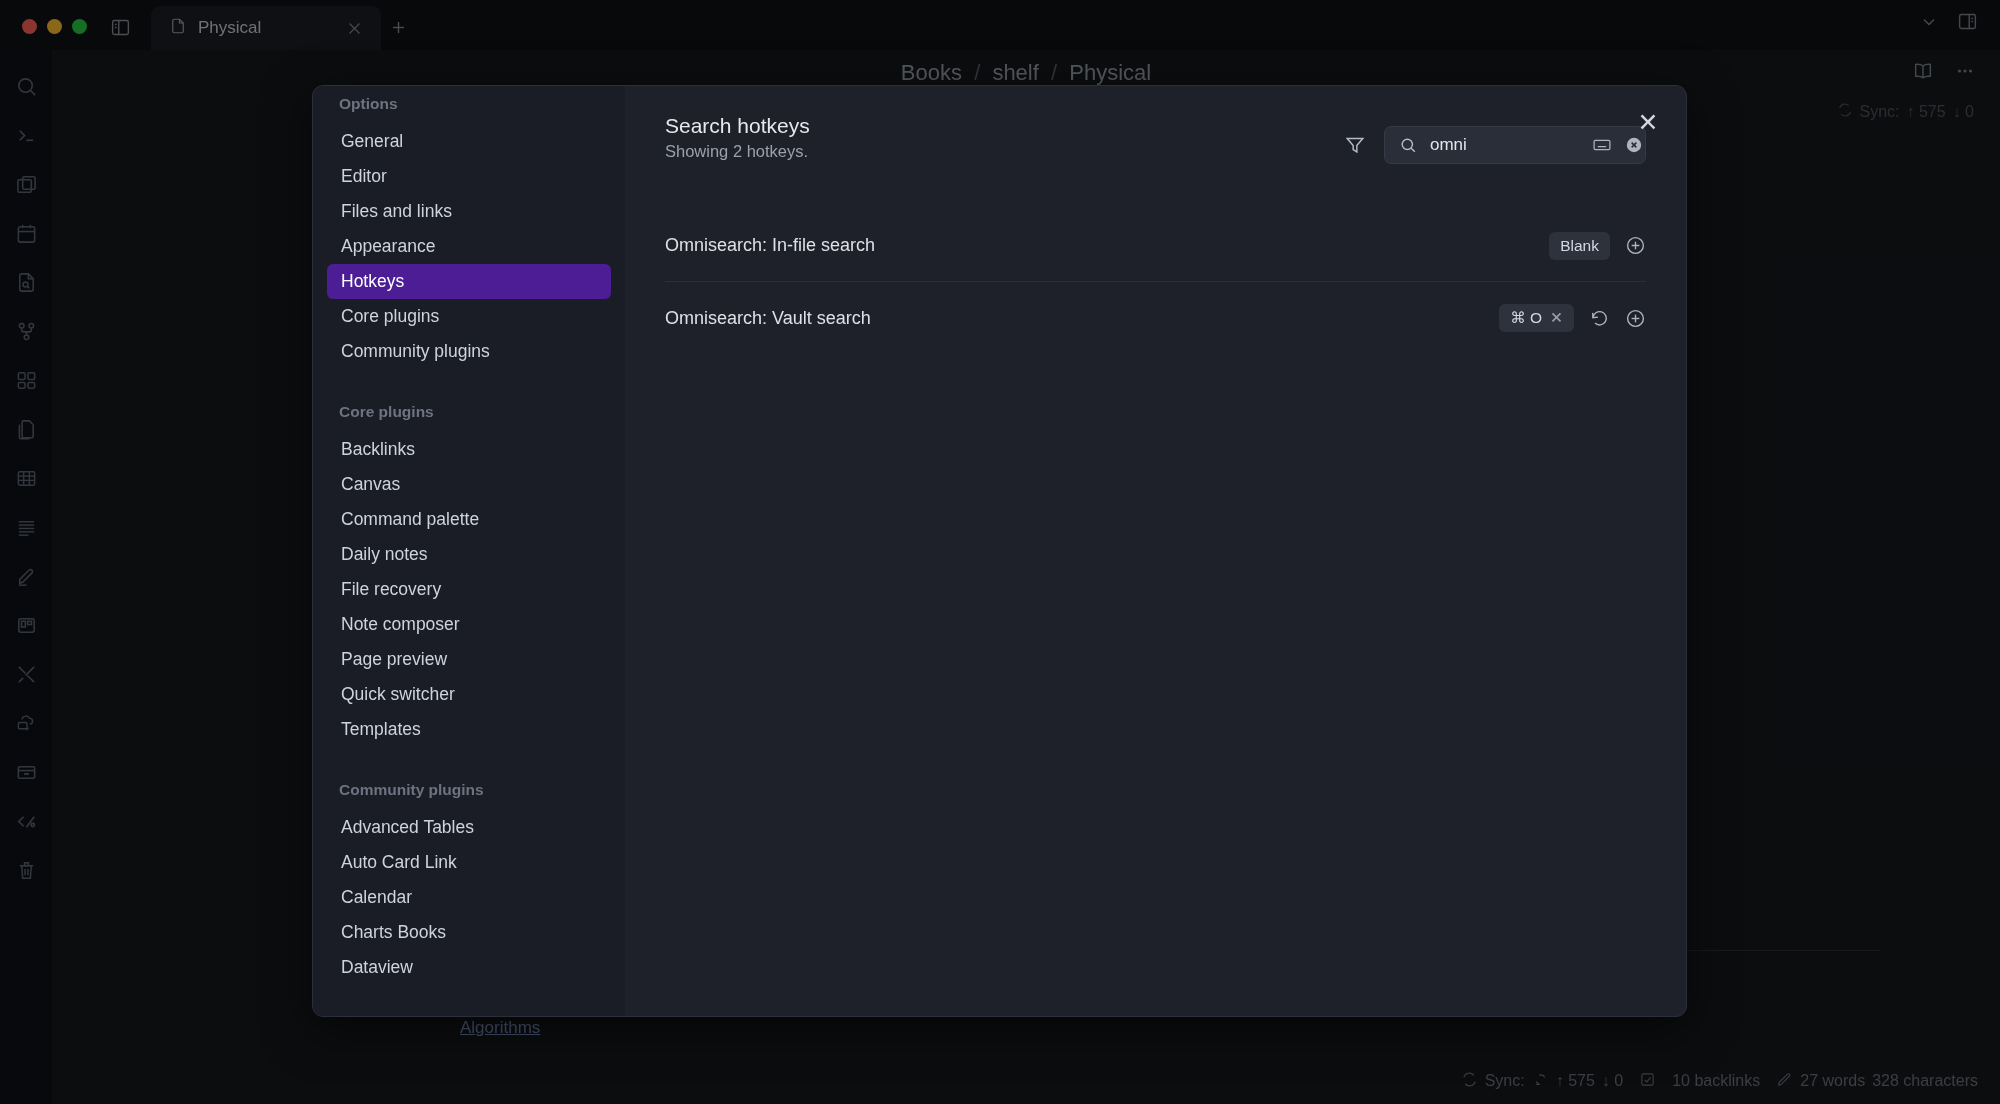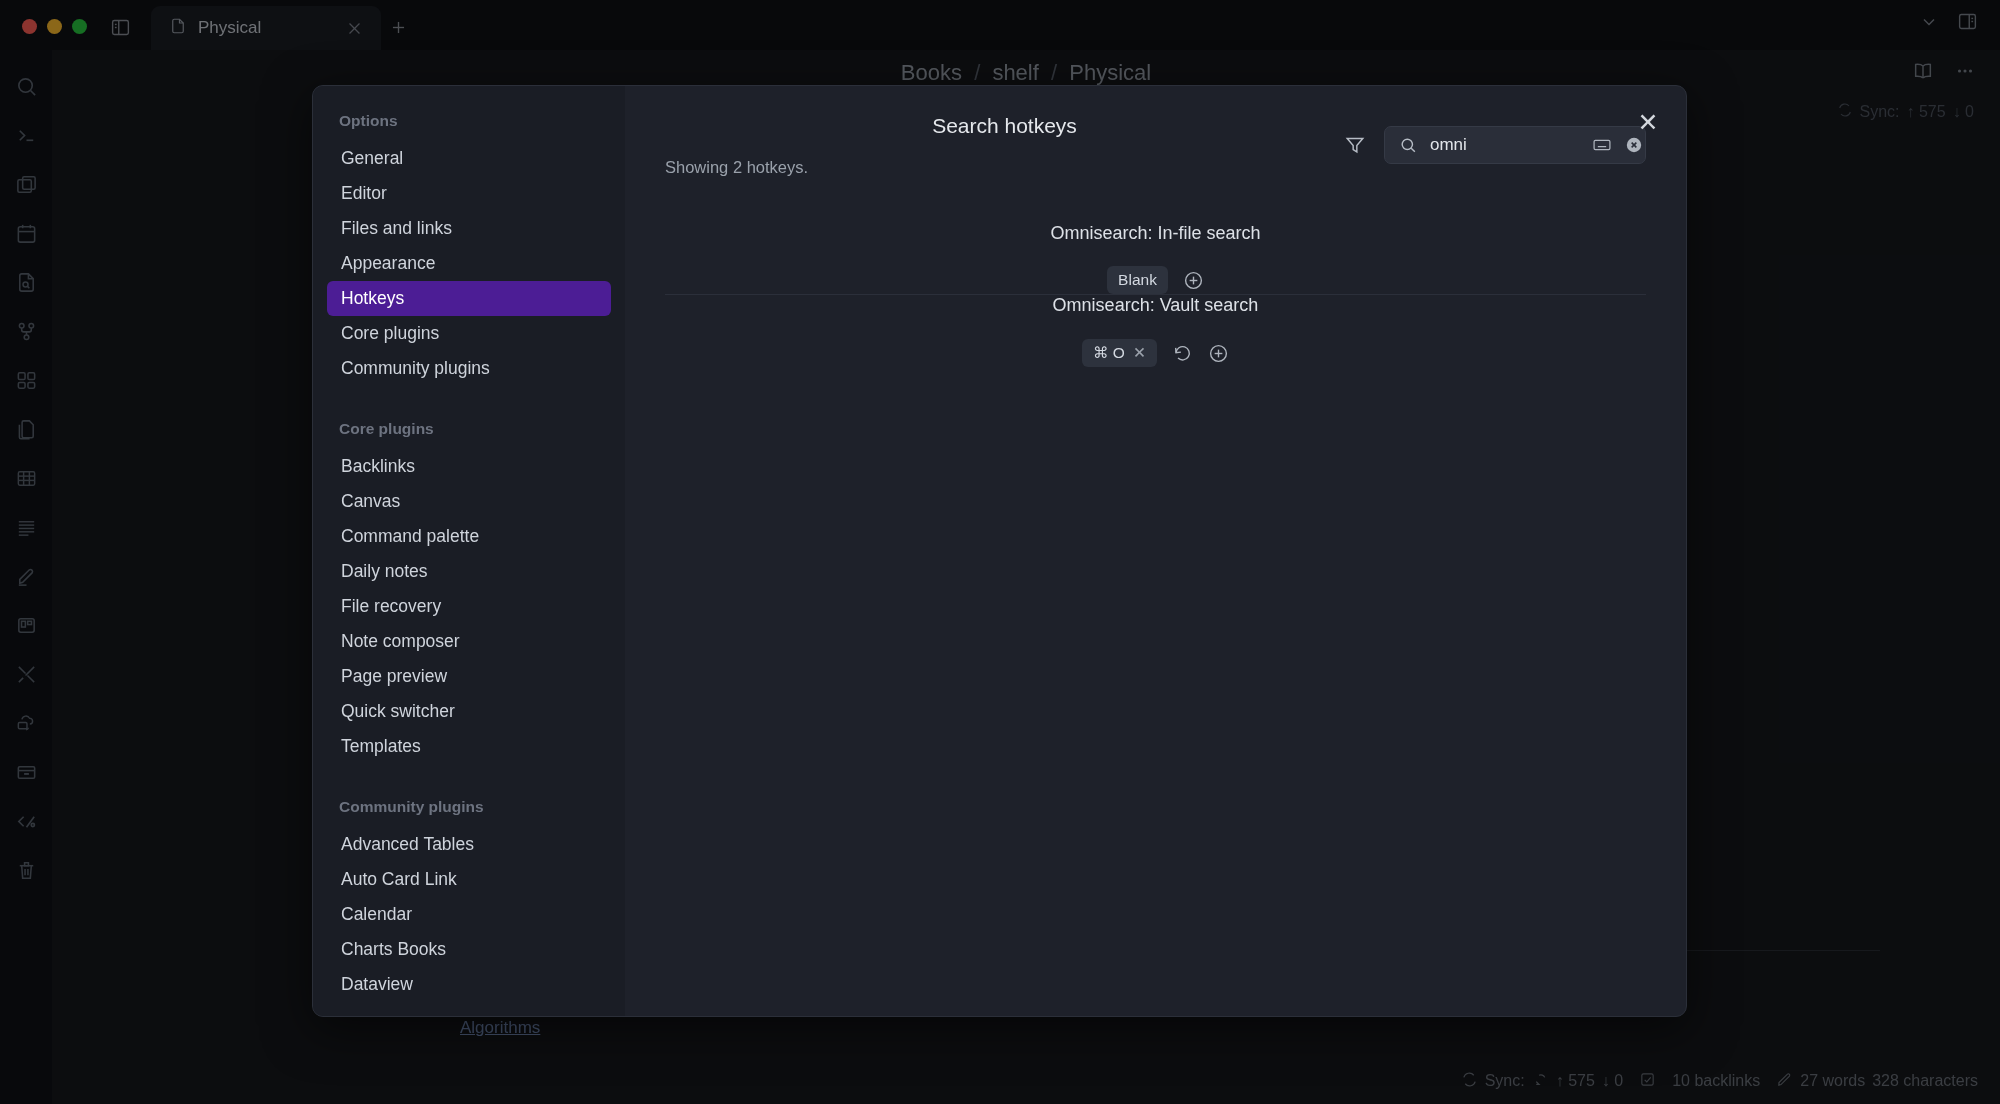--- a/index.html
+++ b/index.html
@@ -81,55 +81,54 @@
     background: #1e212a; border-radius: 11px; display: flex;
     box-shadow: 0 12px 48px rgba(0,0,0,0.55);
     border: 1px solid #2b2f39; overflow: hidden;
   }
   .modal-close {
     position: absolute; right: 22px; top: 20px; width: 32px; height: 32px;
     display: flex; align-items: center; justify-content: center;
     color: #d4d8de; font-size: 25px; line-height: 1; z-index: 5;
   }
   .m-side {
-    width: 312px; background: #1a1d25; padding: 26px 0 0 0;
+    width: 312px; background: #1a1d25; padding: 9px 0 0 0;
     overflow: hidden; flex-shrink: 0;
   }
   .m-group-title {
     color: #6d7380; font-size: 15.5px; font-weight: bold;
     padding: 0 26px; margin-bottom: 11px;
   }
   .m-group { margin-bottom: 34px; }
   .m-item {
     margin: 0 14px; padding: 7px 14px; border-radius: 6px;
     color: #cfd4dc; font-size: 17.5px;
   }
   .m-item.active { background: #4c1d95; color: #fff; }
 
   .m-content { flex: 1; padding: 28px 40px 0 40px; position: relative; }
   .m-head { display: flex; align-items: flex-start; }
   .m-head-left { flex: 1; }
-  .m-title { color: #e5e8ec; font-size: 21px; margin-bottom: 20px; text-align: center; }
+  .m-title { color: #e5e8ec; font-size: 21px; margin-bottom: 4px; }
   .m-sub { color: #9aa1ab; font-size: 16.5px; }
   .m-head-right { display: flex; align-items: center; gap: 18px; padding-top: 12px; }
   .filter-btn { color: #b6bcc5; display: flex; align-items: center; }
   .searchbox {
     display: flex; align-items: center; gap: 12px;
     background: #2a2e39; border-radius: 7px; padding: 8px 1px 8px 14px;
     width: 262px; border: 1px solid #353a46;
   }
   .searchbox .sq { color: #b6bcc5; display: flex; }
   .search-val { flex: 1; color: #e2e5ea; font-size: 17px; }
   .kbd-ic, .clear-ic { color: #aeb4bd; display: flex; }
 
   .hk-list { margin-top: 46px; }
   .hk-row {
     display: flex; align-items: center; height: 72px;
     border-bottom: 1px solid #2b2f3a;
-    flex-direction: column;
   }
   .hk-row:last-child { border-bottom: none; }
   .hk-name { flex: 1; color: #dde1e7; font-size: 18px; }
   .hk-ctl { display: flex; align-items: center; gap: 15px; justify-content: space-between; }
   .hk-chip {
     background: #2d323d; color: #d3d8e0; font-size: 15.5px;
     padding: 5px 11px; border-radius: 6px;
     display: flex; align-items: center; gap: 8px;
   }
   .hk-chip .x { color: #9aa1ab; }

